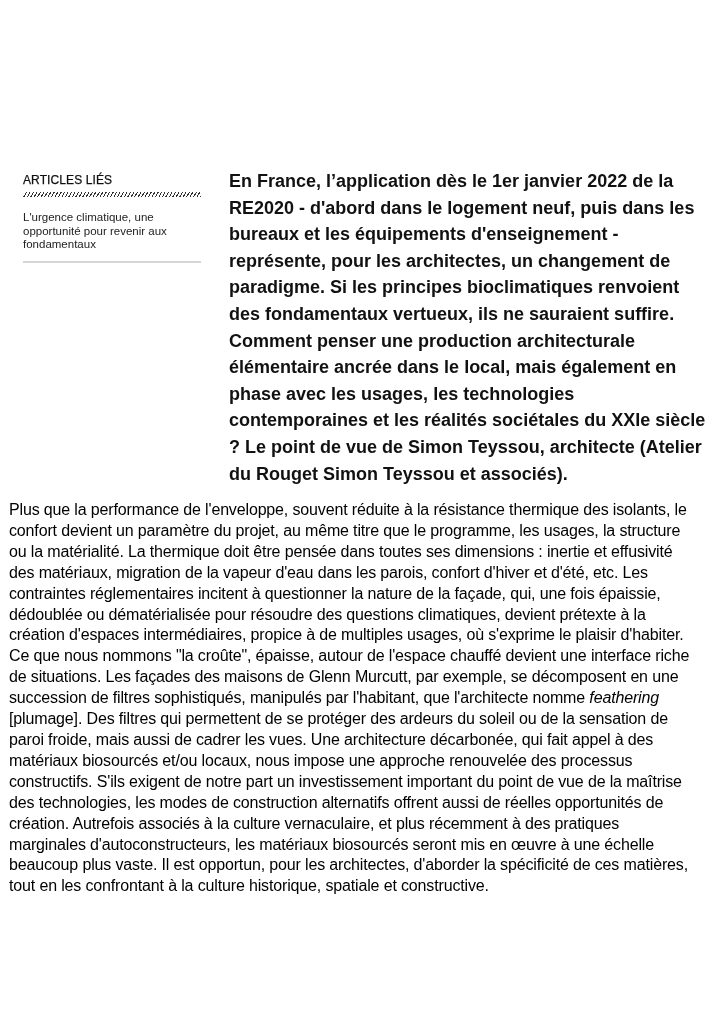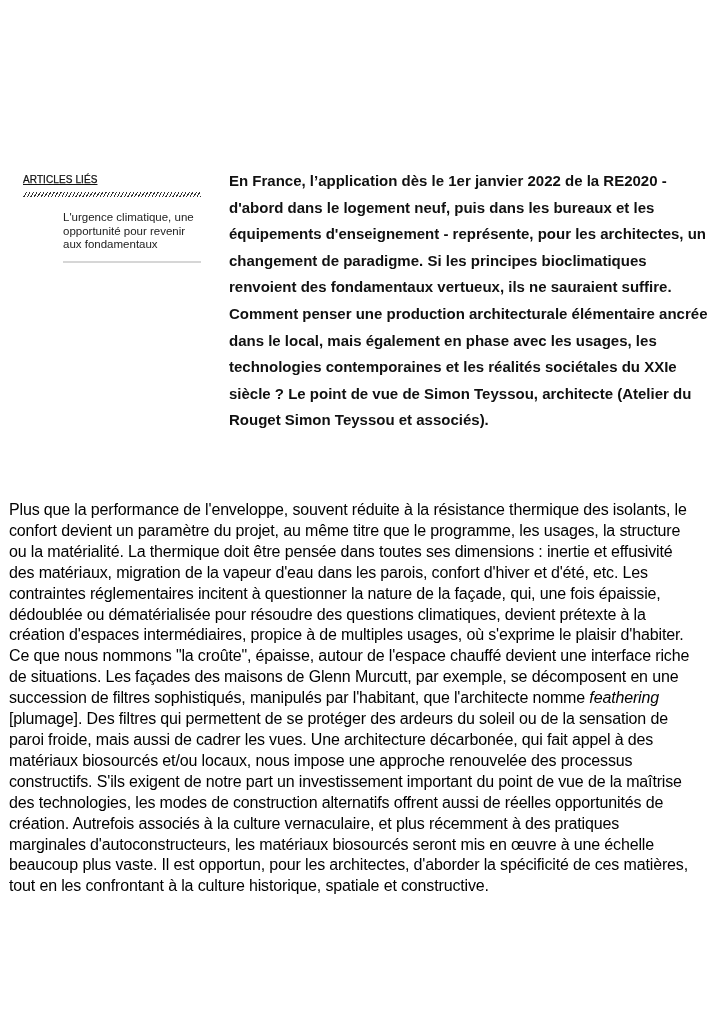--- a/index.html
+++ b/index.html
@@ -7,26 +7,25 @@
     body { position: relative; font-family: "Liberation Sans", sans-serif; color: #111111; }
 
     .sidebar {
       position: absolute;
       left: 23px;
       top: 172px;
       width: 178px;
     }
     .sidebar-title {
       font-family: "Liberation Sans", sans-serif;
-      font-size: 10px;
+      font-size: 12px;
       font-weight: normal;
       letter-spacing: 0.1px;
       color: #111;
       line-height: 16px;
-      text-decoration: underline;
       -webkit-text-stroke: 0.25px #111;
     }
     .hatch {
       margin-top: 4px;
       height: 5px;
       width: 178px;
       background: repeating-linear-gradient(
         -60deg,
         #333 0px, #333 1px,
         transparent 1px, transparent 3px
@@ -34,30 +33,29 @@
     }
     .related-list { list-style: none; margin-top: 14px; }
     .related-item {
       font-size: 11.5px;
       line-height: 13.5px;
       color: #222;
       padding-bottom: 10px;
       border-bottom: 2px solid #d6d6d6;
       margin-bottom: 7px;
       cursor: pointer;
-      margin-left: 40px;
     }
     .related-item:first-child { padding-bottom: 9px; }
 
     .lead {
       position: absolute;
       left: 229px;
       top: 168px;
       width: 480px;
-      font-size: 15px;
+      font-size: 18px;
       font-weight: bold;
       line-height: 26.6px;
       color: #111;
     }
 
     .body-text {
       position: absolute;
       left: 9px;
       top: 500px;
       width: 686px;

